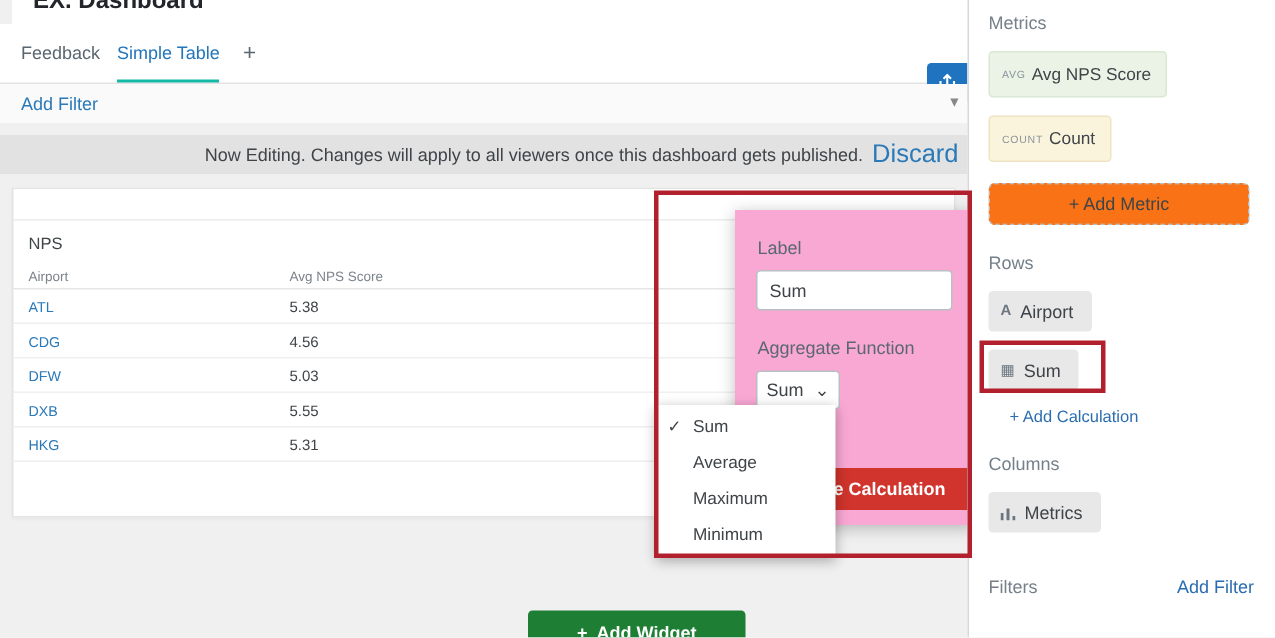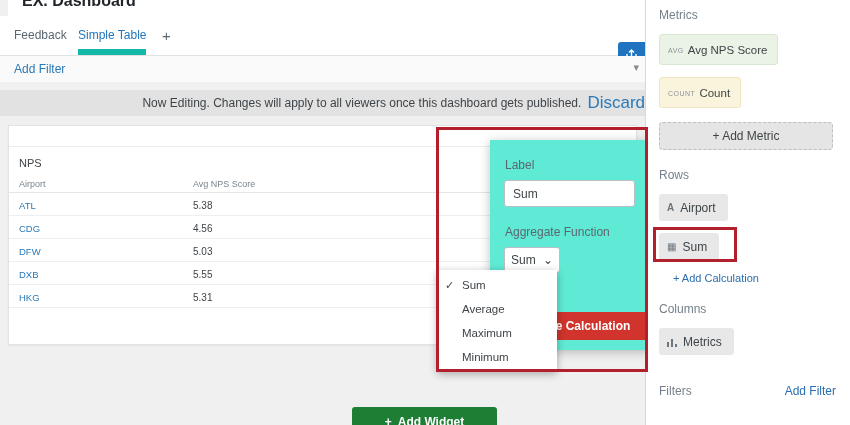--- a/index.html
+++ b/index.html
@@ -8,61 +8,61 @@
     position:relative; width:850px; height:425px; overflow:hidden;
     background:#f0f0f0;
   }
   
   #main{ position:absolute; left:0; top:0; width:645px; height:425px; background:#f0f0f0; }
   .app-header{ position:absolute; left:8px; top:0; width:645px; height:16px; background:#fff; overflow:hidden; }
   .app-title{ position:absolute; left:14px; top:-8px; font-size:16px; font-weight:bold; color:#22262a; }
   .tabbar{ position:absolute; left:0; top:16px; width:645px; height:40px; background:#fff; border-bottom:1px solid #e2e2e2;padding-left:44px; }
   .tab{ position:absolute; top:0; height:39px; line-height:39px; font-size:12px; color:#5b6770; cursor:pointer; }
   .tab-feedback{ left:14px; }
-  .tab-active{ left:78px; color:#2276bb; border-bottom:6px solid #14b8a6; }
+  .tab-active{ left:78px; color:#2276bb; border-bottom:2px solid #14b8a6; }
   .tab-add{ left:162px; font-size:15px; color:#5b6770; }
   .publish-btn{ position:absolute; right:0; top:26px; width:27px; height:26px; background:#2073bf; border-radius:3px 0 0 3px; display:flex; align-items:center; justify-content:center; cursor:pointer;}
   .filterbar{ position:absolute; left:0; top:56px; width:645px; height:26px; background:#fafafa; }
   .add-filter-link{ position:absolute; left:14px; top:6px; font-size:12px; color:#2a79b8; cursor:pointer; }
   .filter-caret{ position:absolute; right:6px; top:5px; font-size:11px; color:#888; cursor:pointer; }
-  .banner{ position:absolute; left:0; top:90px; width:645px; height:26px; background:#e2e2e2; display:flex; align-items:center; justify-content:flex-end; }
+  .banner{ position:absolute; left:0; top:90px; width:645px; height:26px; background:#e2e2e2; display:flex; align-items:center; justify-content:flex-end; padding-right:6px; }
   .banner-text{ font-size:12px; color:#3f4448; }
   .banner-discard{ font-size:17px; color:#2a79b8; margin-left:6px; cursor:pointer; }
   
   .widget{ position:absolute; left:8px; top:125px; width:629px; height:220px; background:#fff; border:1px solid #e3e3e3; box-shadow:0 1px 2px rgba(0,0,0,.05); }
   .widget-toolbar{ height:21px; border-bottom:1px solid #ececec; }
   .widget-title{ font-size:11px; color:#3f4448; padding:10px 0 6px 10px; }
   .t-head{ display:flex; height:18px; border-bottom:1px solid #e5e5e5; }
   .t-row{ display:flex; height:23px; border-bottom:1px solid #efefef; align-items:center; }
   .c1{ width:184px; padding-left:10px; }
   .c2{ flex:1; }
   .t-head .c1,.t-head .c2{ font-size:9px; color:#7b848b; line-height:18px; }
   .cell-link{ font-size:9.5px; color:#2a79b8; cursor:pointer; }
   .cell-val{ font-size:10px; color:#3f4448; }
   
   .add-widget-btn{ position:absolute; left:352px; top:407px; width:145px; height:30px; background:#1e7e34; border-radius:3px; color:#fff; font-size:12px; font-weight:bold; display:flex; align-items:center; justify-content:center; gap:6px; cursor:pointer; }
   
-  .popup{ position:absolute; left:490px; top:140px; width:160px; height:210px; background:#5eead4; box-shadow:0 2px 10px rgba(0,0,0,.25); z-index:5; }
+  .popup{ position:absolute; left:490px; top:140px; width:160px; height:210px; background:#f9a8d4; box-shadow:0 2px 10px rgba(0,0,0,.25); z-index:5; }
   .popup-heading{ font-size:12px; color:#5b6770; margin:18px 0 8px 15px; }
   .popup-input{ display:block; margin-left:14px; width:131px; height:27px; border:1px solid #b9bfc4; border-radius:3px; font-size:12px; color:#3f4448; padding:0 8px; font-family:"Liberation Sans",sans-serif; }
   .popup-select{ margin:0 0 0 14px; width:56px; height:26px; border:1px solid #b9bfc4; border-radius:3px; background:#fff; display:inline-flex; align-items:center; justify-content:space-between; padding:0 6px; font-size:12px; color:#3f4448; cursor:pointer; }
   .remove-btn{ position:absolute; left:497px; top:312px; width:152px; height:28px; background:#d0342c; border:none; border-radius:3px; color:#fff; font-size:12px; font-weight:bold; z-index:6; cursor:pointer; font-family:"Liberation Sans",sans-serif; }
   .dropdown-menu{ position:absolute; left:437px; top:270px; width:120px; height:102px; background:#fff; box-shadow:0 2px 8px rgba(0,0,0,.3); z-index:8; padding-top:3px; }
   .dd-item{ position:relative; height:24px; line-height:24px; font-size:11.5px; color:#3f4448; padding-left:25px; cursor:pointer; }
   .dd-check{ position:absolute; left:8px; top:0; font-size:11px; color:#3f4448; }
   
   #sidebar{ position:absolute; left:645px; top:0; width:205px; height:425px; background:#fff; border-left:1px solid #d8d8d8; z-index:10; }
   .sb-heading{ font-size:12px; color:#75808a; margin:0 0 0 13px; }
   .h-metrics{ margin-top:8px; }
   .metric-chip{ margin:12px 0 0 13px; border-radius:3px; padding:5px 10px 6px 8px; display:inline-block; cursor:pointer; }
   .metric-avg{ background:#eaf3e6; border:1px solid #d9e8d2; }
   .metric-count{ background:#fbf4dd; border:1px solid #efe4c2; }
   .metric-tag{ font-size:7px; color:#8a949c; letter-spacing:.5px; margin-right:4px; vertical-align:1px; }
   .metric-label{ font-size:11.5px; color:#3f4448; }
-  .add-metric-btn{ display:block; margin:14px 13px 0 13px; width:174px; height:28px; background:#e5e5e5; border:1px dashed #b9bfc4; border-radius:4px; font-size:12px; color:#3f4448; cursor:pointer; font-family:"Liberation Sans",sans-serif; }
+  .add-metric-btn{ display:block; margin:14px 13px 0 13px; width:174px; height:28px; background:#f97316; border:1px dashed #b9bfc4; border-radius:4px; font-size:12px; color:#3f4448; cursor:pointer; font-family:"Liberation Sans",sans-serif; }
   .h-rows{ margin-top:18px; }
   .chip{ margin:12px 0 0 13px; background:#e8e8e8; border-radius:3px; height:27px; padding:0 12px 0 8px; display:inline-flex; align-items:center; gap:6px; font-size:12px; color:#3f4448; cursor:pointer; }
   .chip-icon{ font-size:10px; color:#6b7680; }
   .chip-a-icon{ font-size:10px; font-weight:bold; color:#6b7680; }
   .add-calc-link{ display:block; margin:12px 0 0 27px; font-size:11px; color:#2a6db0; cursor:pointer; }
   .h-columns{ margin-top:18px; }
   .filters-row{ position:absolute; left:13px; right:14px; top:372px; display:flex; justify-content:space-between;margin-top:12px; }
   .filters-label{ font-size:12px; color:#75808a; }
   .sb-add-filter{ font-size:12px; color:#2a6db0; cursor:pointer; }
   

